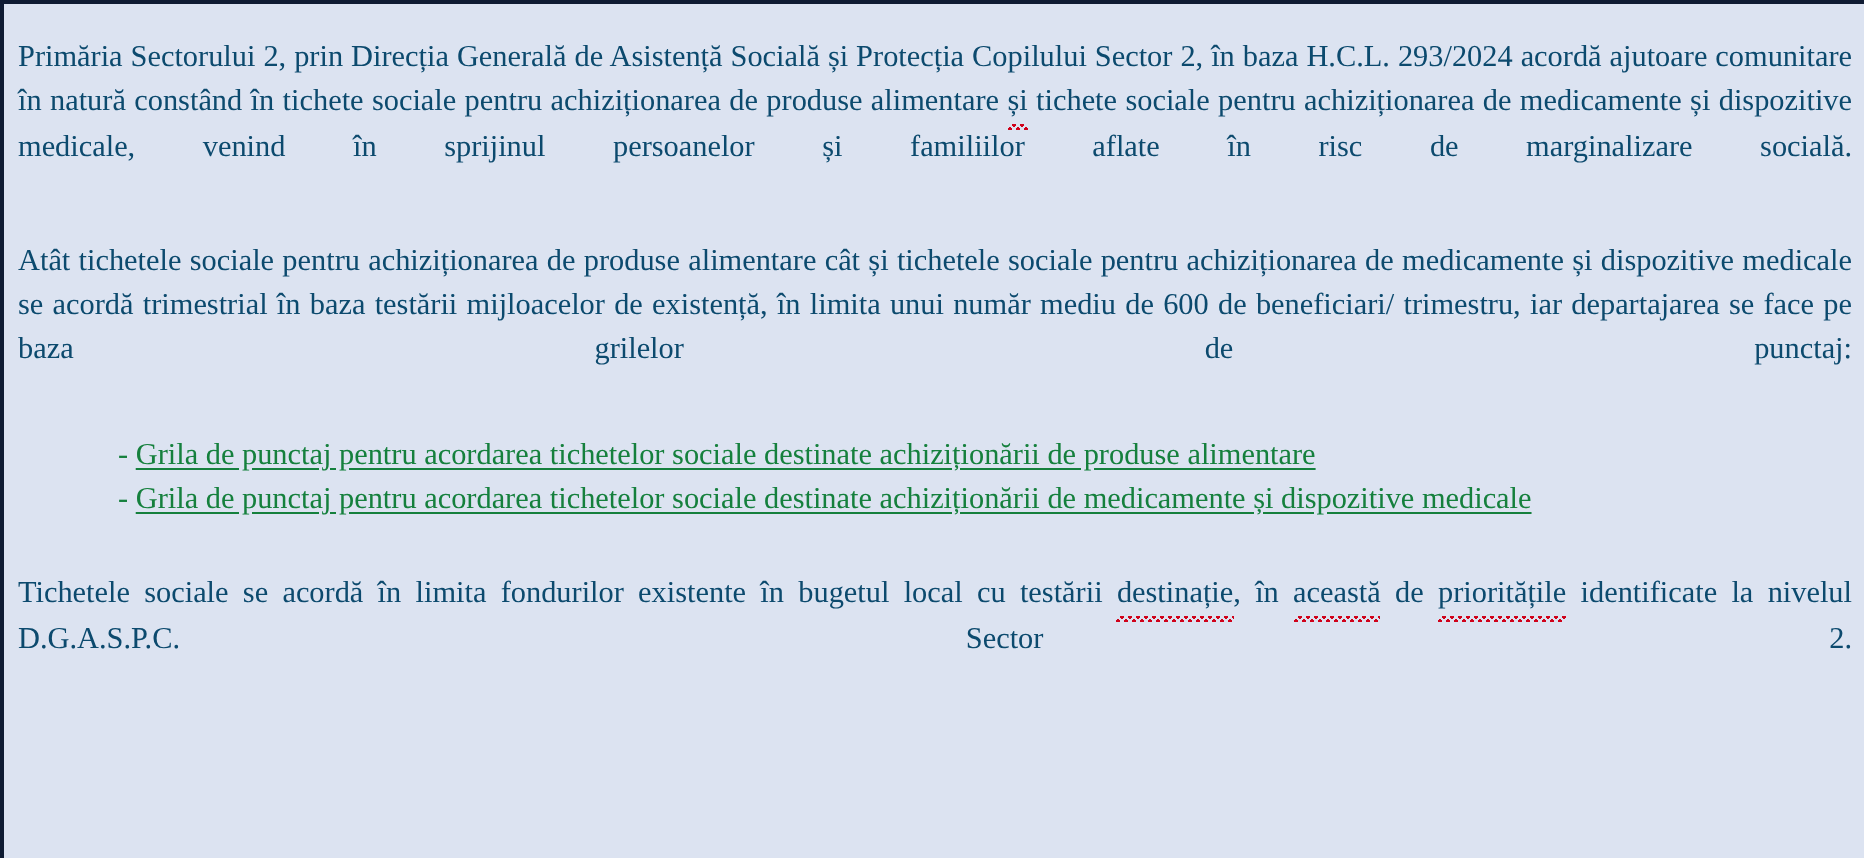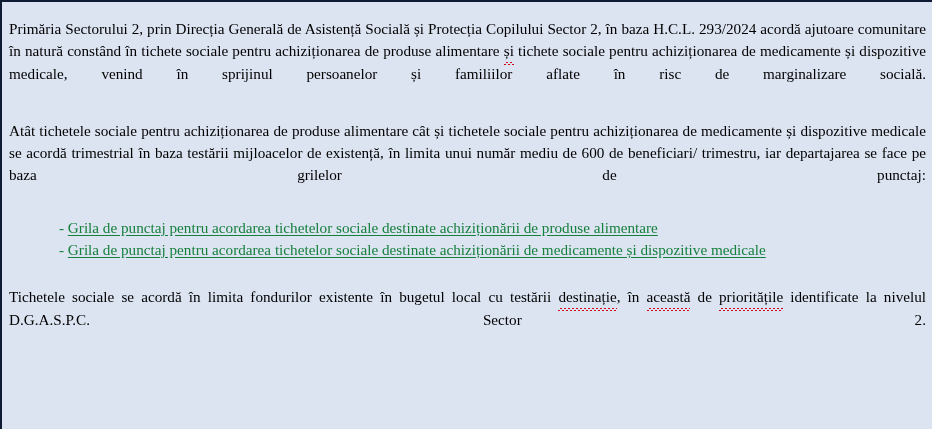--- a/index.html
+++ b/index.html
@@ -45,21 +45,21 @@
     font-size: 15.5px;
     line-height: 22px;
   }
 
   
   .para {
     text-align: justify;
     text-justify: inter-word;
     font-size: 15.2px;
     line-height: 22.4px;
-    color: #000000;
+    color: #0c4a6e;
     margin: 0;
     padding: 0;
     hyphens: none;
   }
   .para.gap-before  { margin-top: 12px; }
   .para.gap-before-lg { margin-top: 25px; }
   .para.gap-before-sm { margin-top: 11px; }
 
   
   .para::after {

